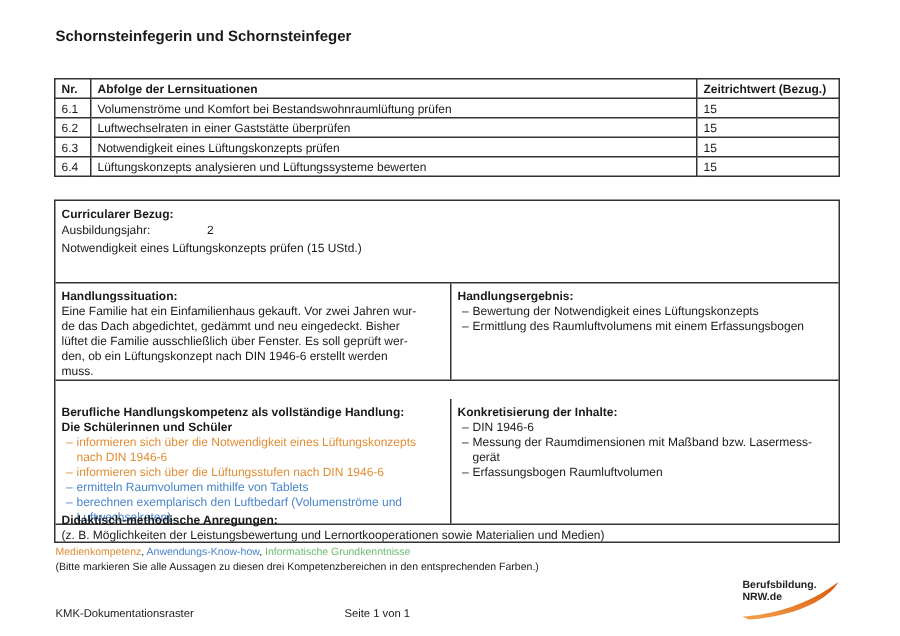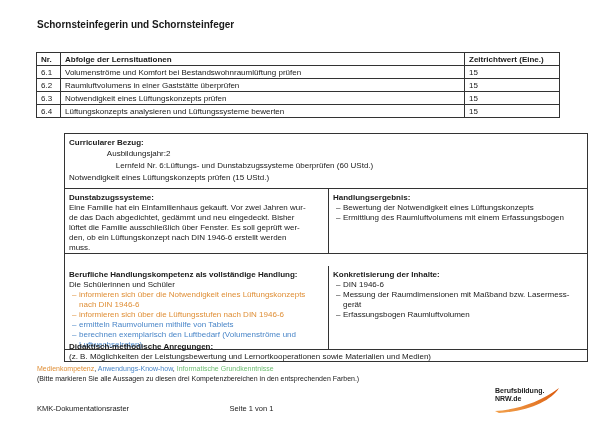--- a/index.html
+++ b/index.html
@@ -14,33 +14,33 @@
 
   
   table.ls{position:absolute;left:36px;top:52px;width:524px;border-collapse:collapse;font-size:8px;}
   table.ls td,table.ls th{border:1px solid #333;padding:1px 4px;height:13px;vertical-align:middle;text-align:left;font-weight:normal;}
   table.ls th{font-weight:bold;}
   .col-nr{width:24px;}
   .col-zeit{width:95px;}
   td.zeit{text-align:center;}
 
   
-  .bigbox{position:absolute;left:36px;top:133px;width:524px;height:229px;border:1px solid #333;font-size:8px;margin-left:28px;}
+  .bigbox{position:absolute;left:36px;top:133px;width:524px;height:229px;border:1px solid #333;font-size:8px;}
   .sec{position:absolute;left:0;width:100%;}
   .sec-curricular{top:0;height:55px;border-bottom:1px solid #333;padding:3px 4px;}
-  .rowline{display:flex;line-height:12px;text-align:right;}
+  .rowline{display:flex;line-height:12px;}
   .rowlabel{width:97px;flex:0 0 97px;}
   .sec-handlung{top:55px;height:65px;border-bottom:1px solid #333;display:flex;}
   .sec-kompetenz{top:132px;height:84px;border-bottom:1px solid #333;display:flex;}
   .sec-didaktik{top:204px;height:25px;padding:3px 4px;line-height:10px;}
   .cell-l{width:264px;flex:0 0 264px;border-right:1px solid #333;padding:3px 4px;}
   .cell-r{flex:1;padding:3px 4px;}
   .h{font-weight:bold;line-height:11px;}
   .para{line-height:10px;white-space:pre-line;}
-  .intro{line-height:10px;}
+  .intro{line-height:10px;font-weight:bold;}
   .dashlist{margin:0;}
   .dashitem{display:flex;line-height:10px;}
   .dash{width:10px;flex:0 0 10px;padding-left:3px;}
   .ditext{flex:1;white-space:pre-line;}
 
   
   .legend{position:absolute;left:37px;top:364px;font-size:7px;line-height:9px;white-space:pre;}
   .legend-note{position:absolute;left:37px;top:374px;font-size:7px;line-height:9px;}
 
   
@@ -60,30 +60,30 @@
   <table class="ls">
     <colgroup>
         <col class="col-nr">
         <col>
         <col class="col-zeit">
       </colgroup>
     <tbody>
         <tr>
       <th>Nr.</th>
       <th>Abfolge der Lernsituationen</th>
-      <th>Zeitrichtwert (Eine.)</th>
+      <th>Zeitrichtwert (Bezug.)</th>
     </tr>
     <tr>
       <td>6.1</td>
       <td>Volumenströme und Komfort bei Bestandswohnraumlüftung prüfen</td>
       <td class="zeit">15</td>
     </tr>
     <tr>
       <td>6.2</td>
-      <td>Raumluftvolumens in einer Gaststätte überprüfen</td>
+      <td>Luftwechselraten in einer Gaststätte überprüfen</td>
       <td class="zeit">15</td>
     </tr>
     <tr>
       <td>6.3</td>
       <td>Notwendigkeit eines Lüftungskonzepts prüfen</td>
       <td class="zeit">15</td>
     </tr>
     <tr>
       <td>6.4</td>
       <td>Lüftungskonzepts analysieren und Lüftungssysteme bewerten</td>
@@ -94,31 +94,27 @@
 
   <div class="bigbox">
 
     <div class="sec sec-curricular">
       <div class="h">Curricularer Bezug:</div>
       <div class="rowline">
         <span class="rowlabel">Ausbildungsjahr:</span>
         <span>2</span>
       </div>
       <div class="rowline">
-        <span class="rowlabel">Lernfeld Nr. 6:</span>
-        <span>Lüftungs- und Dunstabzugssysteme überprüfen (60 UStd.)</span>
-      </div>
-      <div class="rowline">
         <span>Notwendigkeit eines Lüftungskonzepts prüfen (15 UStd.)</span>
       </div>
     </div>
 
     <div class="sec sec-handlung">
       <div class="cell-l">
-        <div class="h">Dunstabzugssysteme:</div>
+        <div class="h">Handlungssituation:</div>
         <div class="para">Eine Familie hat ein Einfamilienhaus gekauft. Vor zwei Jahren wur-
 de das Dach abgedichtet, gedämmt und neu eingedeckt. Bisher
 lüftet die Familie ausschließlich über Fenster. Es soll geprüft wer-
 den, ob ein Lüftungskonzept nach DIN 1946-6 erstellt werden
 muss.</div>
       </div>
       <div class="cell-r">
         <div class="h">Handlungsergebnis:</div>
         <div class="dashlist">
           <div class="dashitem">

